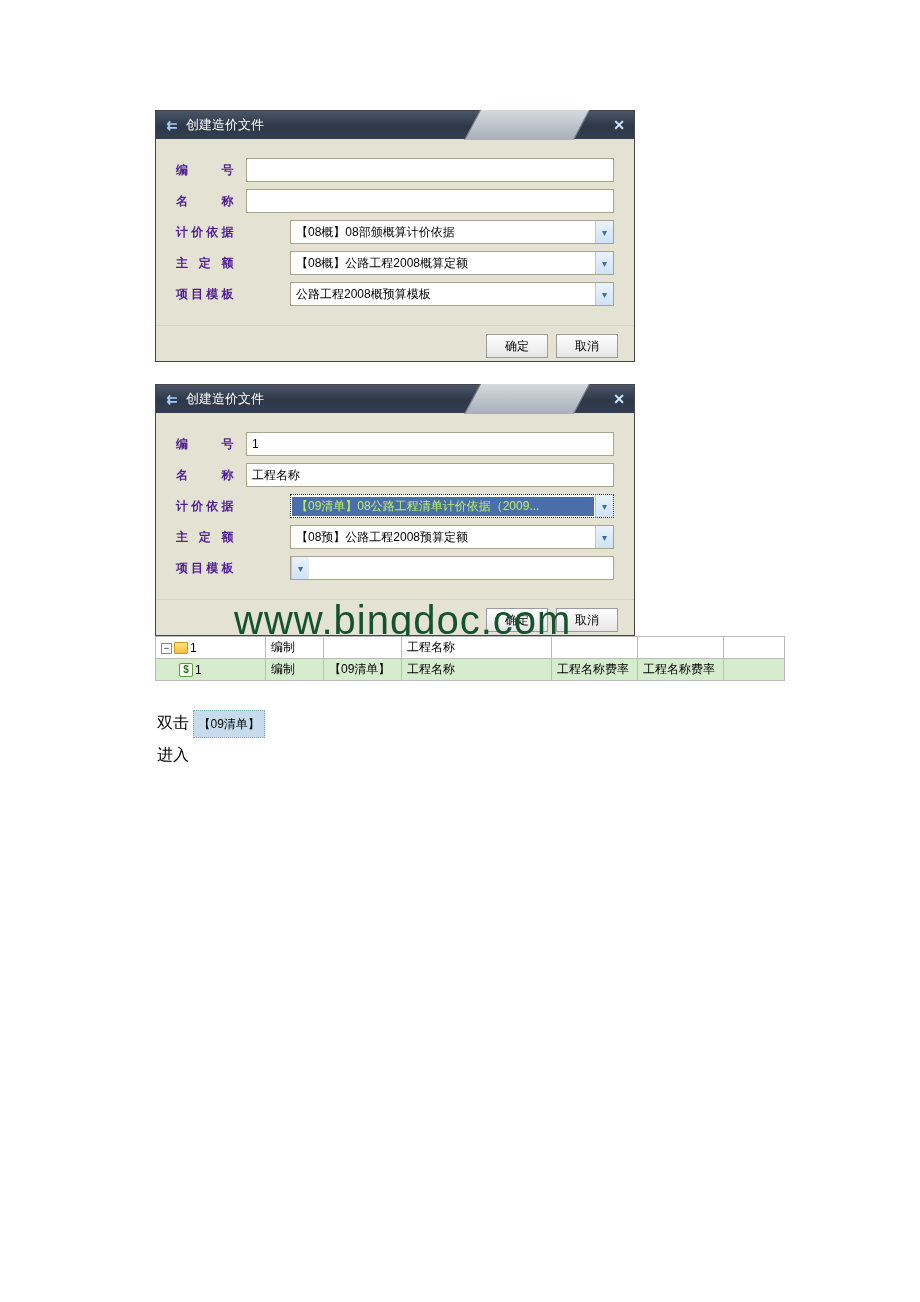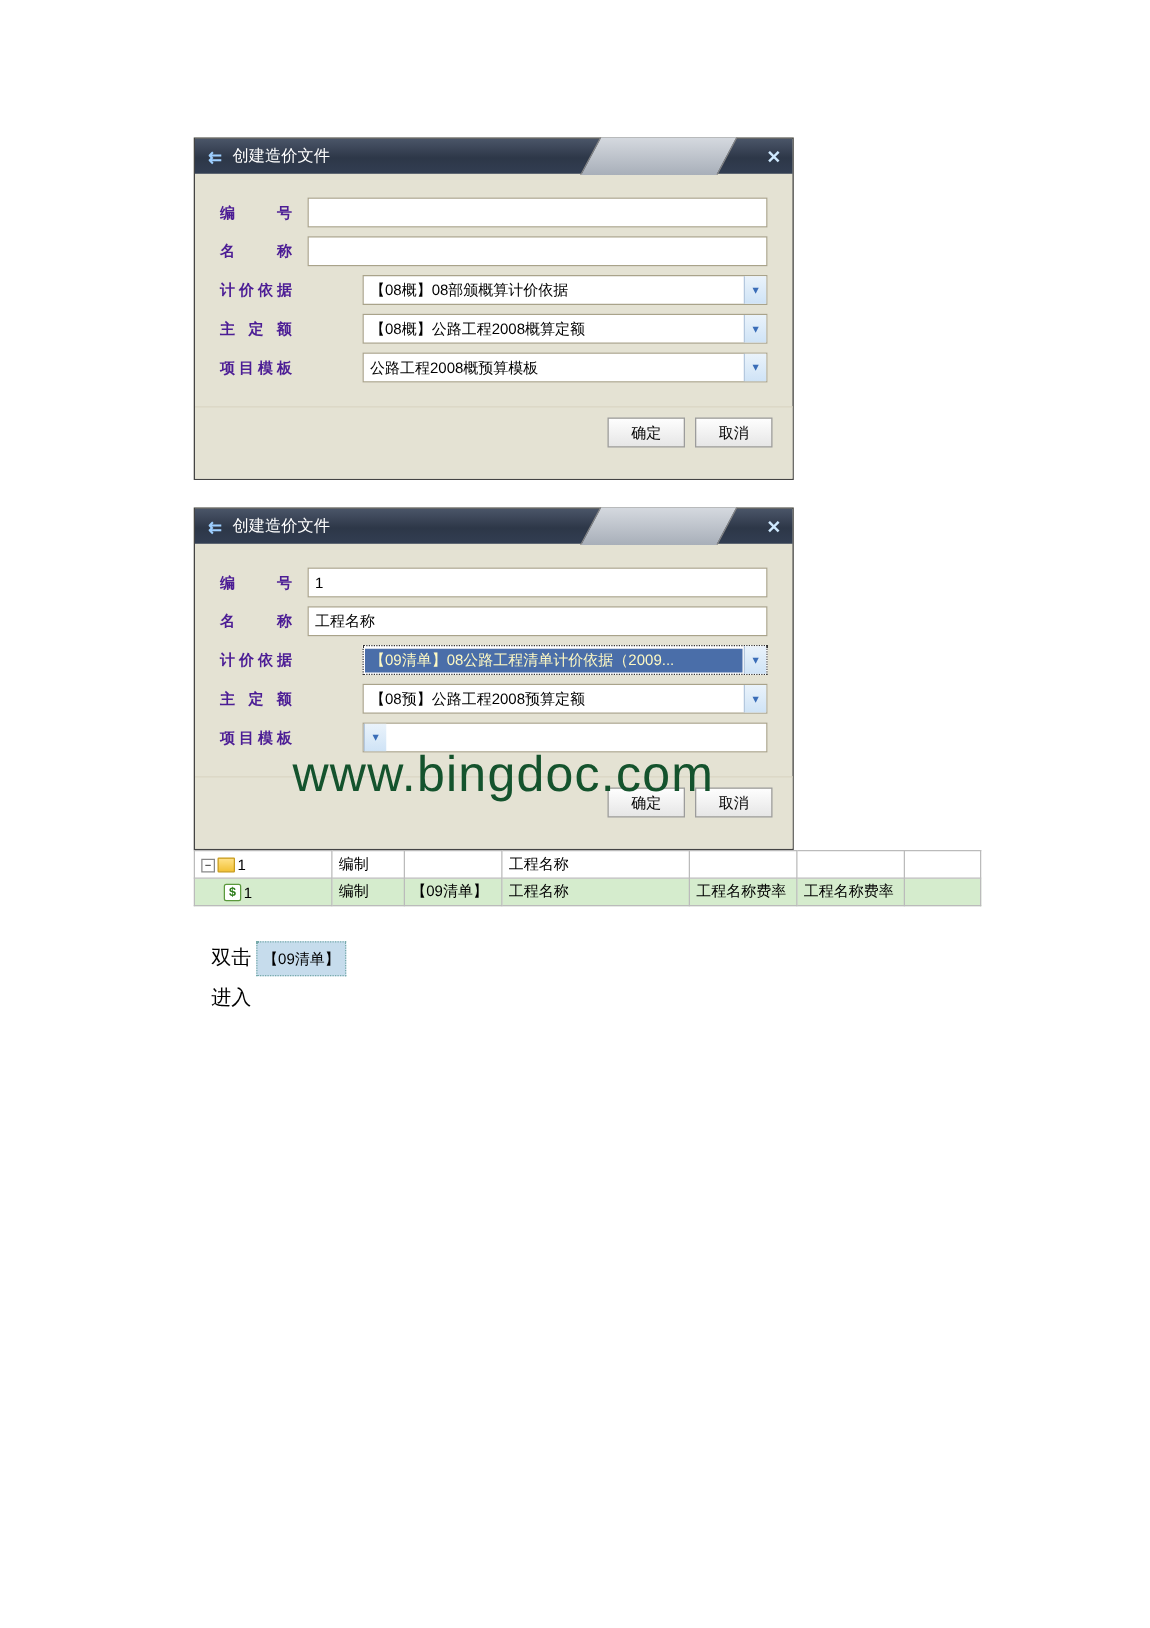--- a/index.html
+++ b/index.html
@@ -102,41 +102,41 @@
       border: 1px dotted #333;
     }
     .combo-text {
       flex: 1;
       padding: 2px 5px;
       white-space: nowrap;
       overflow: hidden;
     }
     .combo-text.highlight {
       background: #4a6ea9;
-      color: #fef9c3;
+      color: #bef264;
       margin: 1px;
       padding: 1px 4px;
     }
     .combo-arrow {
       width: 18px;
       height: 22px;
       background: linear-gradient(to bottom,#eaf3fb,#cfe3f6);
       border-left: 1px solid #b4c8de;
       display: flex;
       align-items: center;
       justify-content: center;
       color: #3a6db8;
       font-size: 10px;
       cursor: pointer;
     }
     .button-bar {
       display: flex;
       justify-content: flex-end;
       gap: 8px;
-      padding: 8px 16px 25px 0;
+      padding: 8px 16px 3px 0;
       background: #e4e2d3;
       border-top: 1px solid #d9d5c3;
     }
     .btn {
       width: 62px;
       height: 24px;
       background: linear-gradient(to bottom,#fefefe,#e6e6e6);
       border: 1px solid #9c9c9c;
       font-family: inherit;
       font-size: 12px;
@@ -210,21 +210,21 @@
       align-items: center;
       justify-content: center;
       color: #2a7a17;
       font-size: 10px;
       font-weight: bold;
       border-radius: 2px;
       margin-left: 18px;
     }
     .instructions {
       margin-top: 26px;
-      margin-left: 14px;
+      margin-left: 2px;
       font-size: 16px;
       line-height: 2;
     }
     .tag-chip {
       display: inline-block;
       background: #c6dcec;
       padding: 1px 4px;
       font-size: 12px;
       border: 1px dotted #7aa;
       vertical-align: middle;

